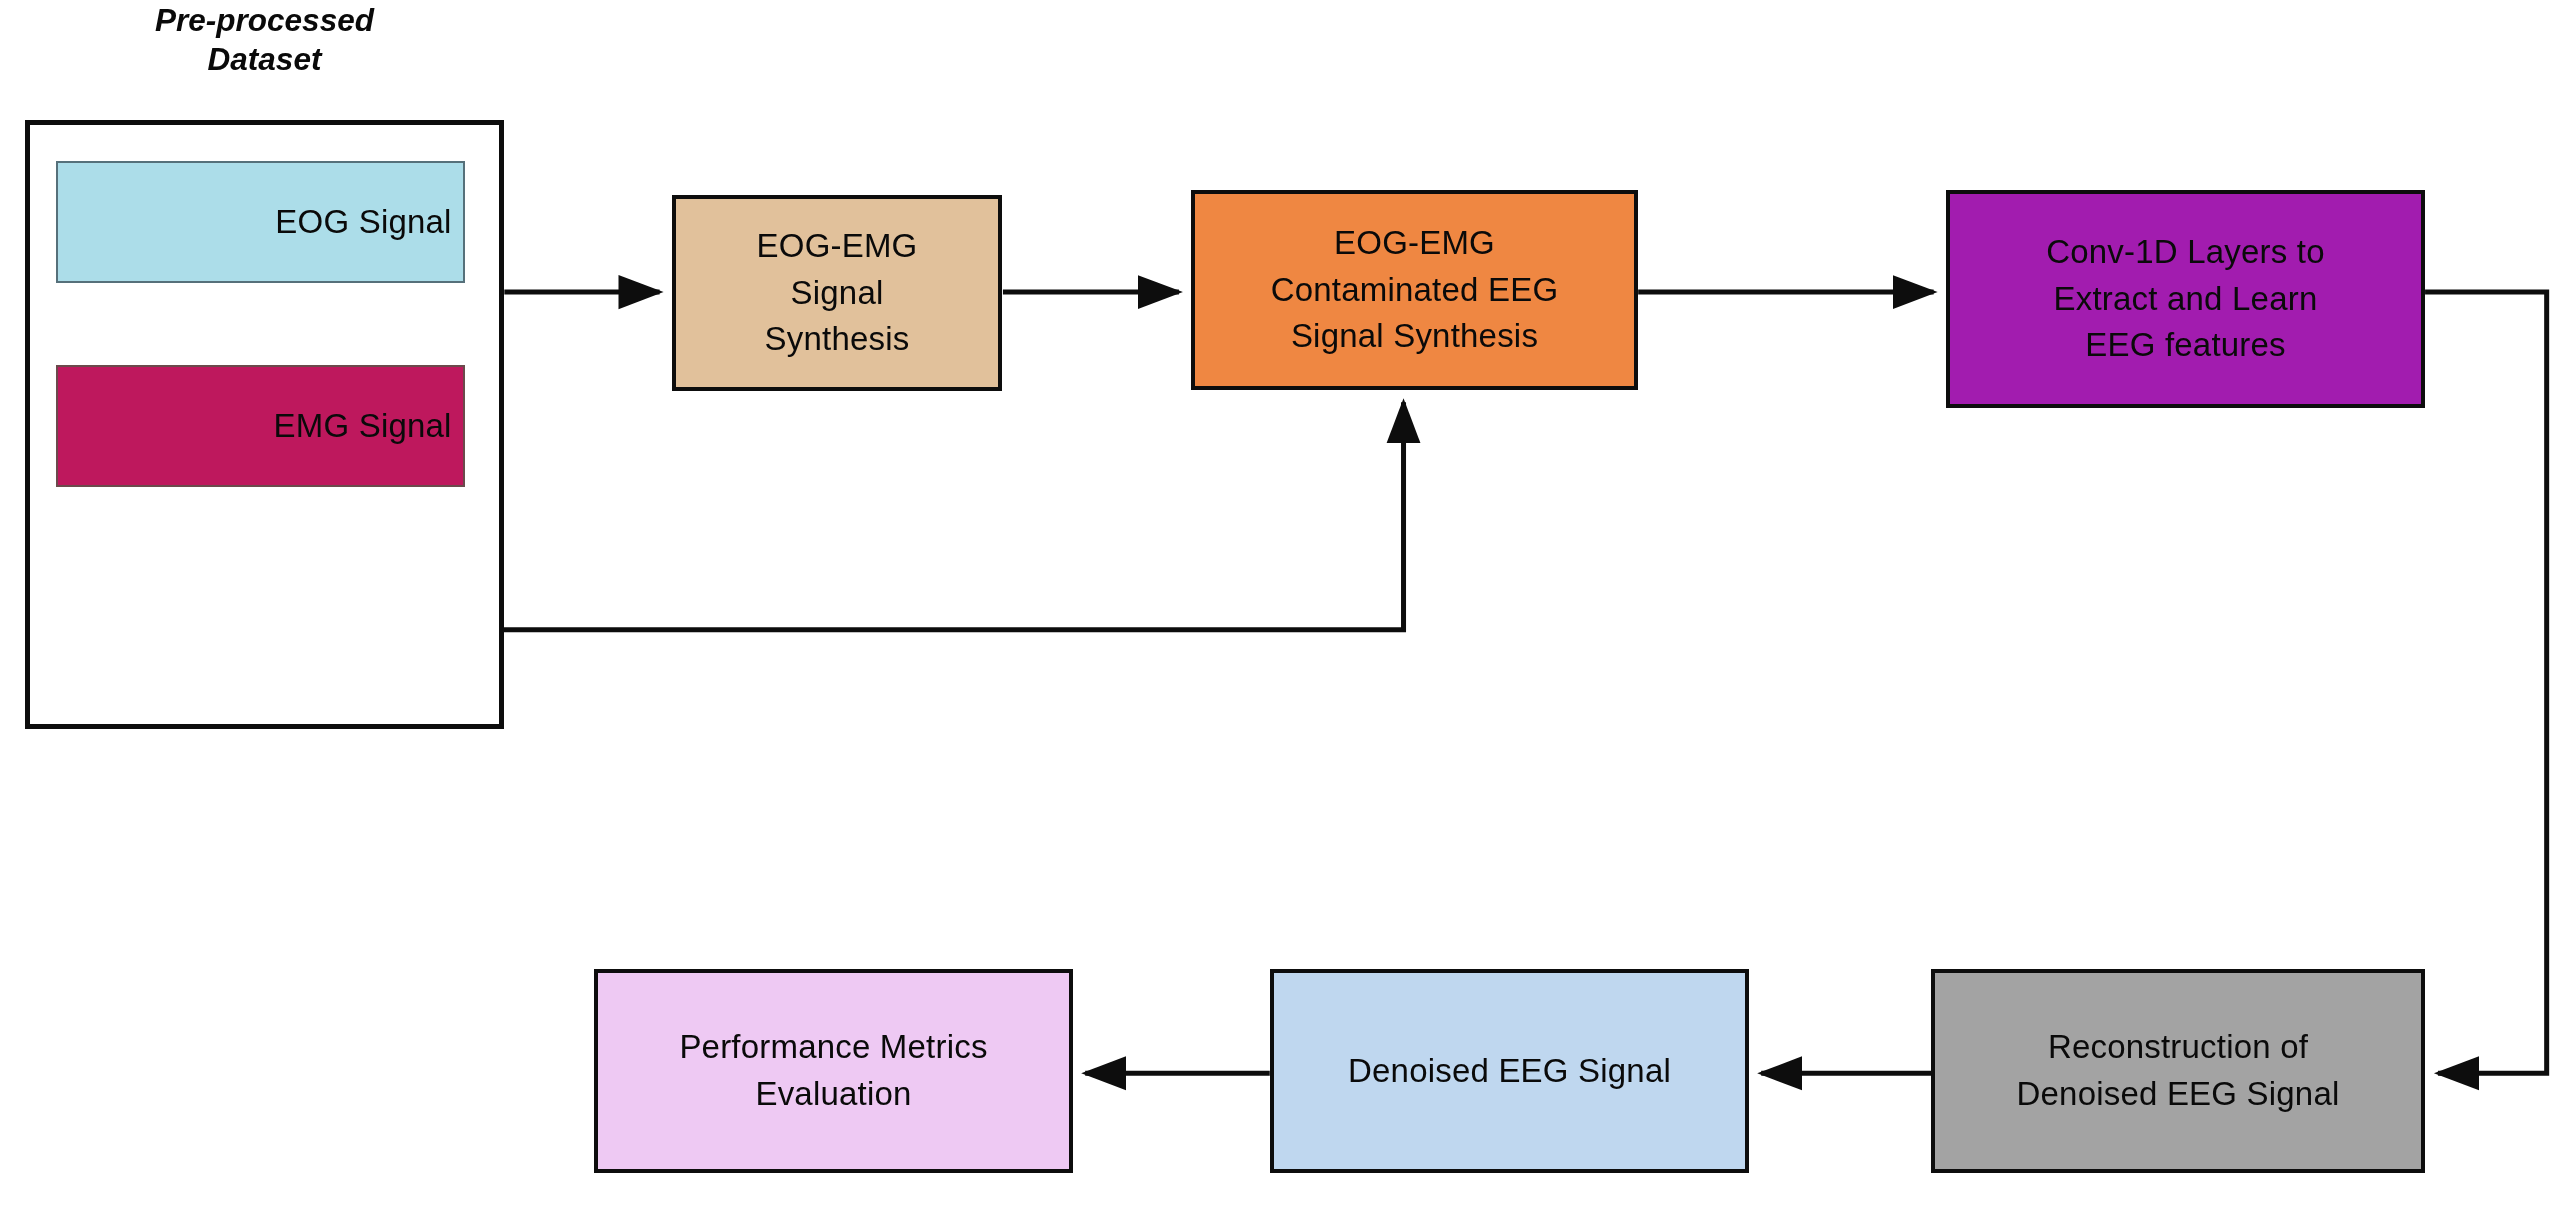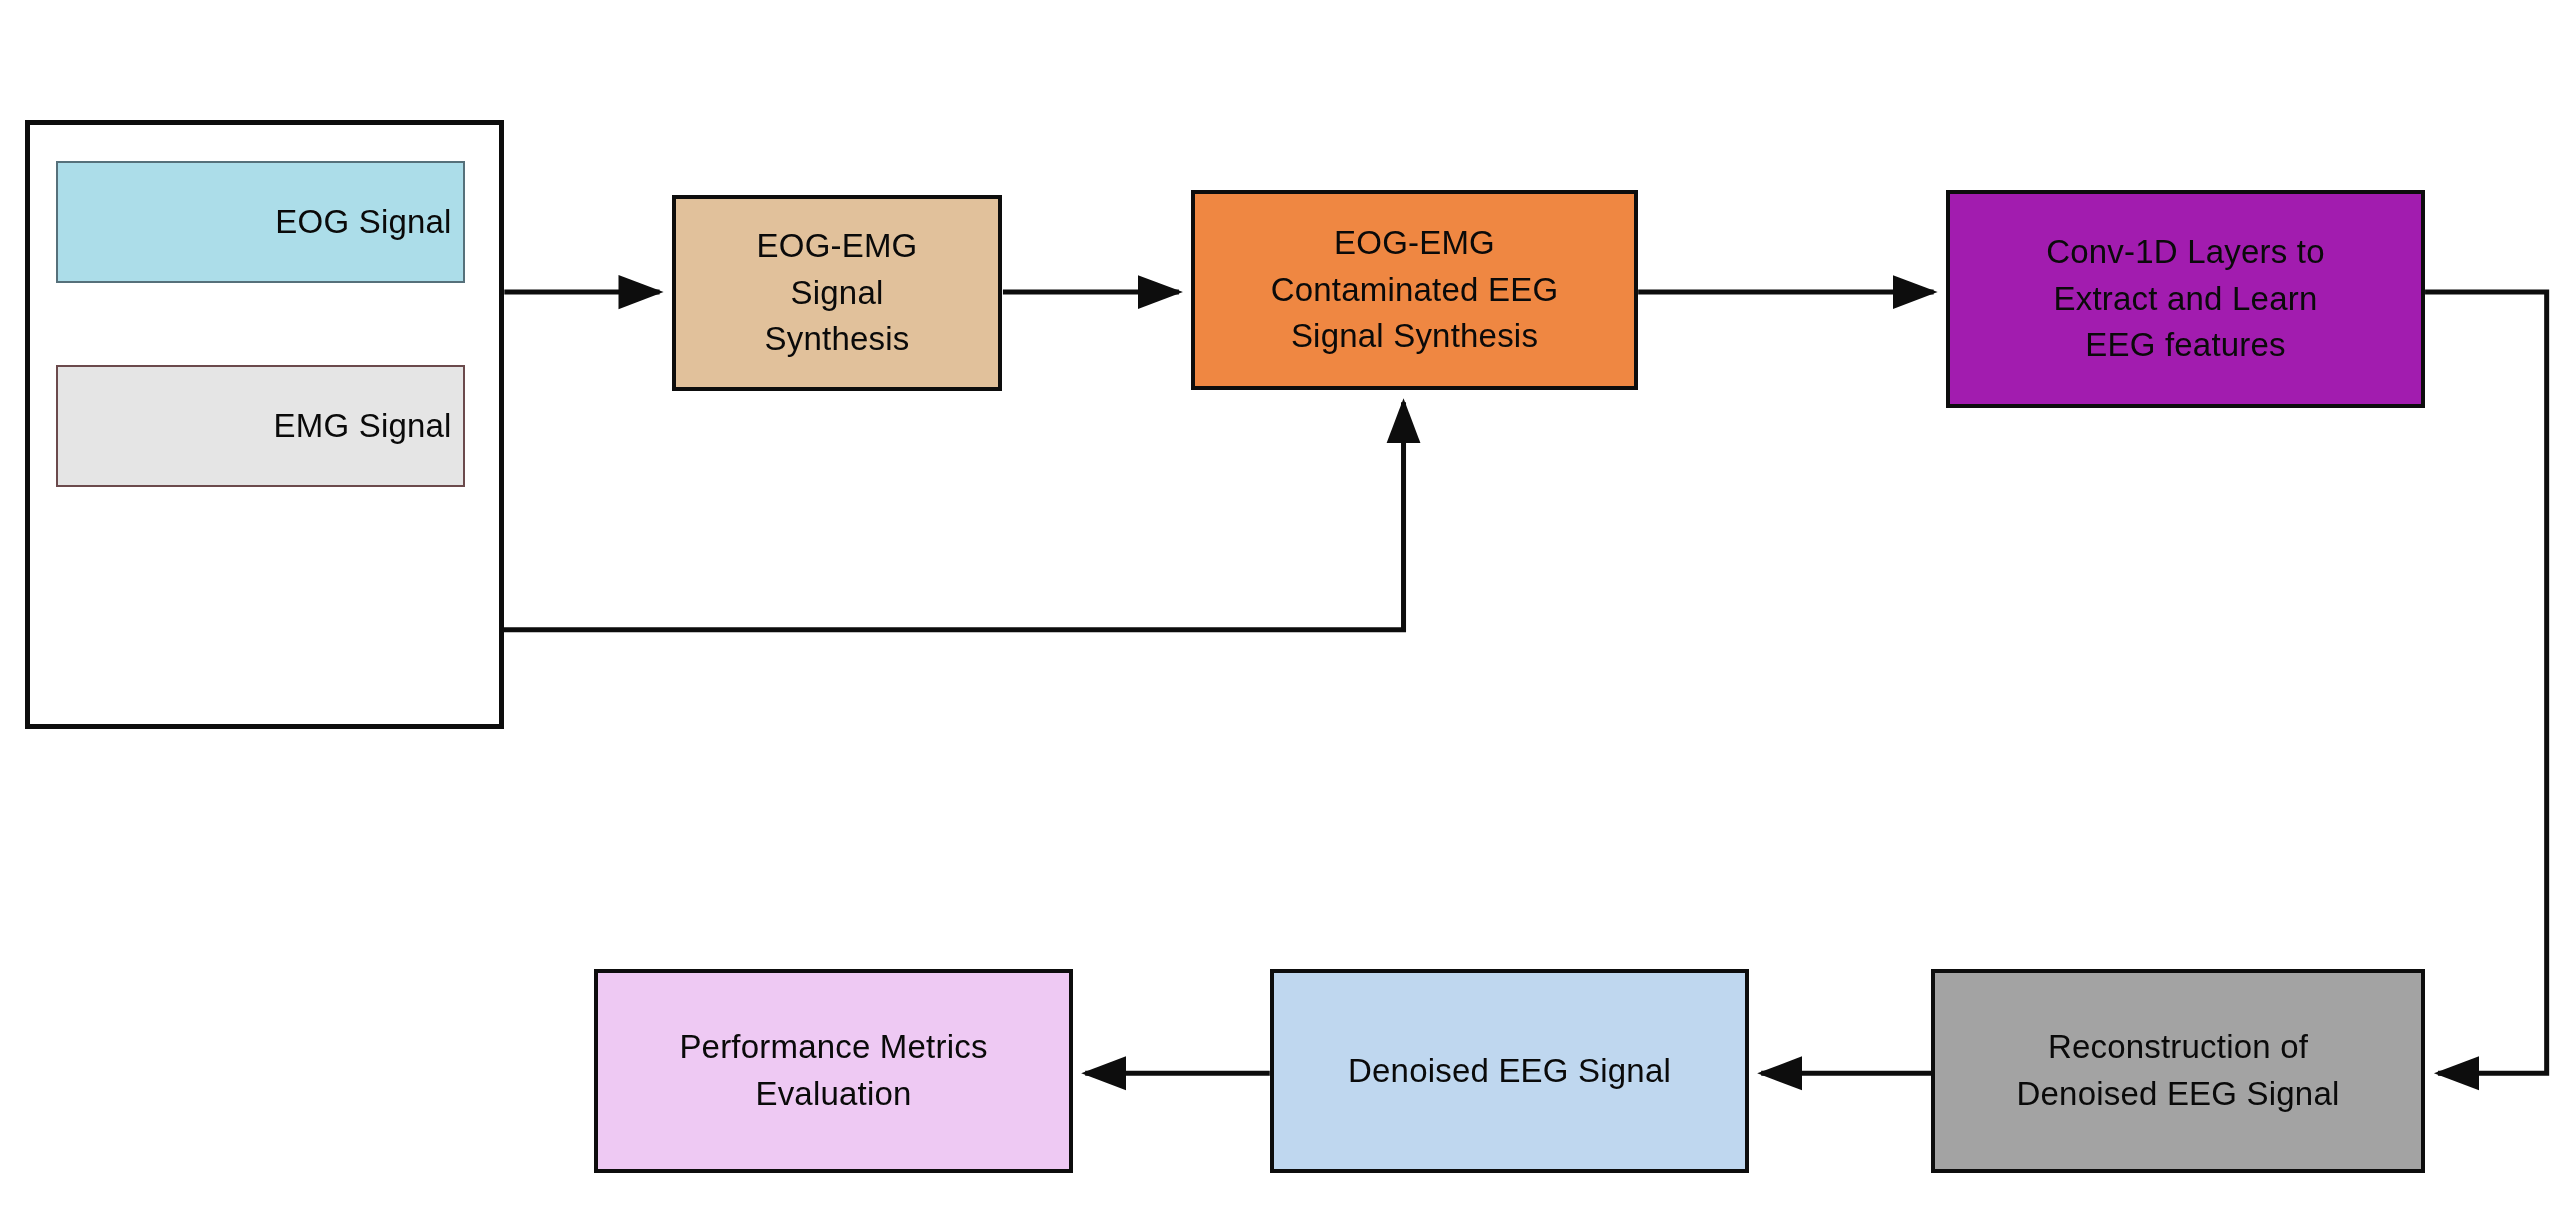--- a/index.html
+++ b/index.html
@@ -76,21 +76,21 @@
   }
 
   .signal-chip {
     font-size: 33px;
     border-width: 2.9px;
     z-index: 3;
     text-align: right;
   }
 
   #node-eog  { left: 56px;  top: 161px; width: 409px; height: 122px; background: #ACDDE9; border-color: #56707a; }
-  #node-emg  { left: 56px;  top: 365px; width: 409px; height: 122px; background: #e5e5e5; border-color: #6b4a4c; }
+  #node-emg  { left: 56px;  top: 365px; width: 409px; height: 122px; background: #be185d; border-color: #6b4a4c; }
   #node-eeg  { left: 56px;  top: 569px; width: 409px; height: 122px; background: #9DE7D0; border-color: #4e7468; }
 
   #node-synth {
     left: 672px; top: 195px; width: 330px; height: 196px;
     background: #E1C19B; font-size: 33px;
   }
   #node-contaminated {
     left: 1191px; top: 190px; width: 447px; height: 200px;
     background: #EF8742; font-size: 33px;
   }
@@ -145,20 +145,22 @@
 
     <g>
       <path d="M2700,1500 L2462,1500" stroke="#0d0d0d" stroke-width="7" fill="none" marker-end="url(#arrow-r)"></path>
     </g>
 
     <g>
       <path d="M1775,1500 L1517,1500" stroke="#0d0d0d" stroke-width="7" fill="none" marker-end="url(#arrow-r)"></path>
     </g>
   </svg>
 
+  <div id="dataset-title">Pre-processed
+Dataset</div>
   <div id="dataset-box"></div>
 
   <div class="node signal-chip" id="node-eog">
     <span class="node-text">EOG Signal</span>
   </div>
 
   <div class="node signal-chip" id="node-emg">
     <span class="node-text">EMG Signal</span>
   </div>
 

